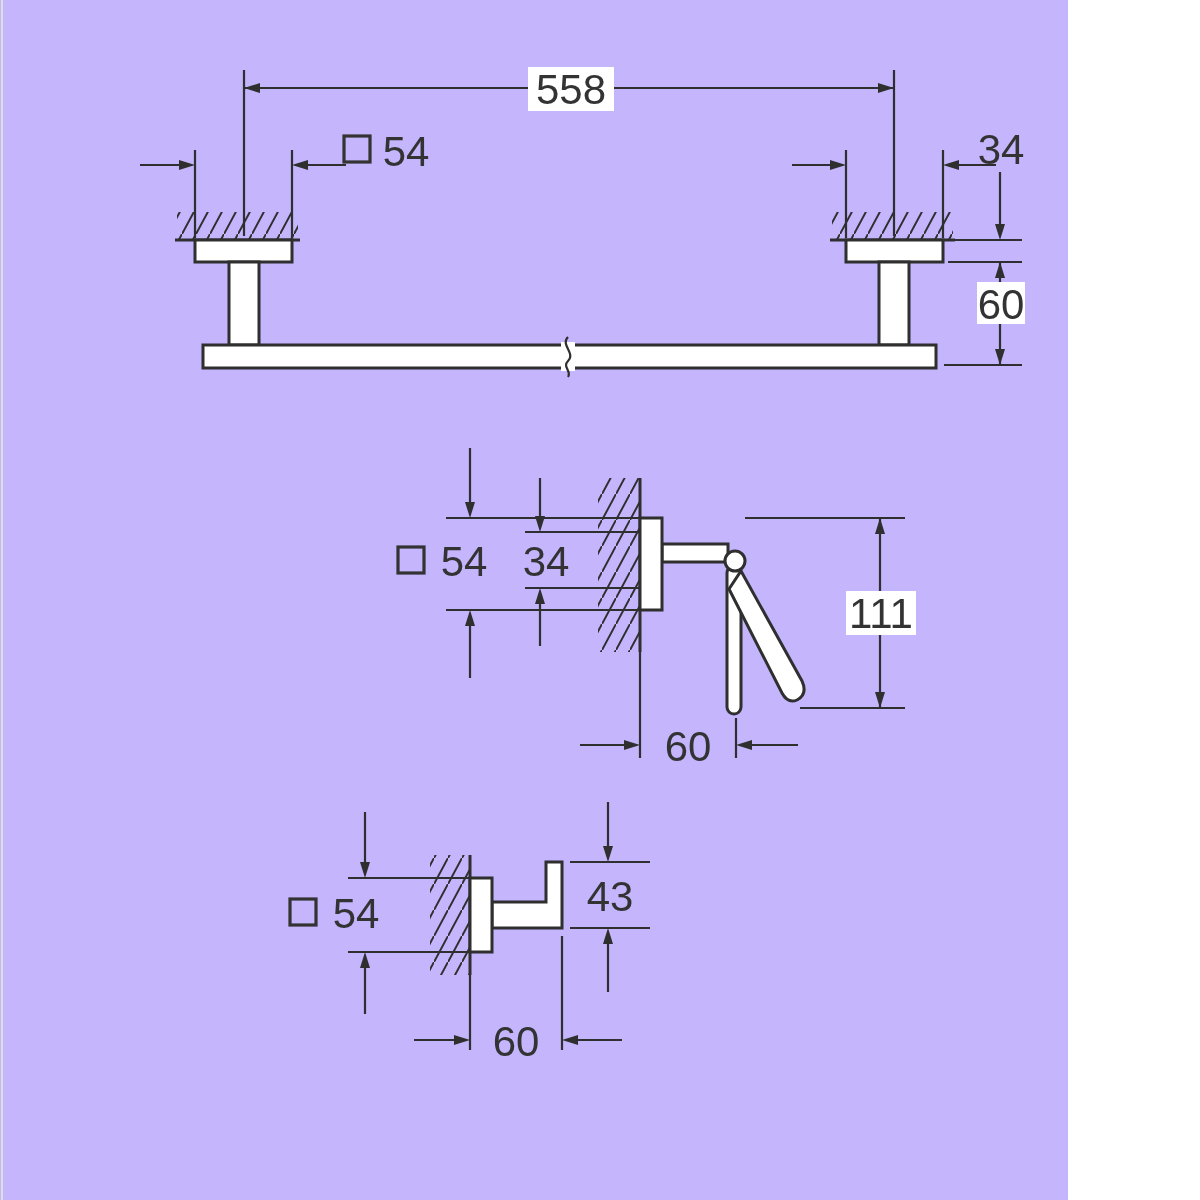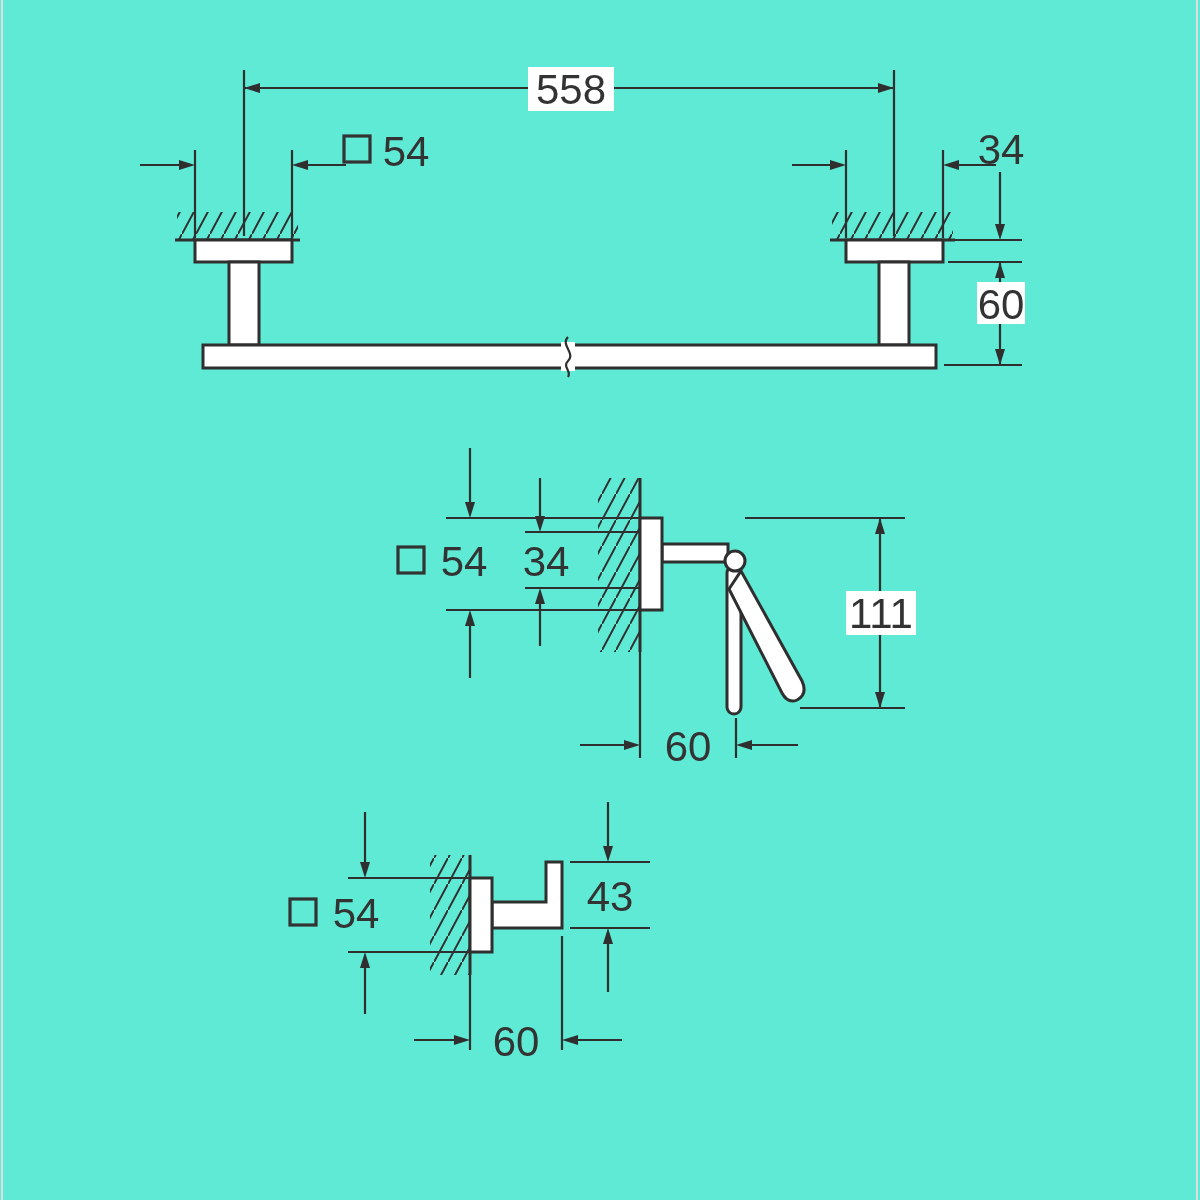--- a/index.html
+++ b/index.html
@@ -1,16 +1,16 @@
 <!DOCTYPE html>
 <html><head>
 <meta charset="utf-8">
 <style>
   html,body{margin:0;padding:0;background:#ffffff;}
-  #stage{position:relative;width:1200px;height:1200px;background:#5eead4;overflow:hidden;}
+  #stage{position:relative;width:1068px;height:1200px;background:#c4b5fd;overflow:hidden;}
   .solid{fill:#ffffff;stroke:#2f2f2f;stroke-width:3;}
   .ln{stroke:#2f2f2f;stroke-width:3;fill:none;}
   .dim{stroke:#2f2f2f;stroke-width:2.2;fill:none;}
   .arr{fill:#2f2f2f;stroke:none;}
   .sq{fill:none;stroke:#333333;stroke-width:3.2;}
   .lbl{font-family:"Liberation Sans",sans-serif;font-size:42px;fill:#333333;}
   .bg{fill:#ffffff;stroke:none;}
   .edge{stroke:#dedede;stroke-width:2;}
 </style>
 </head>

